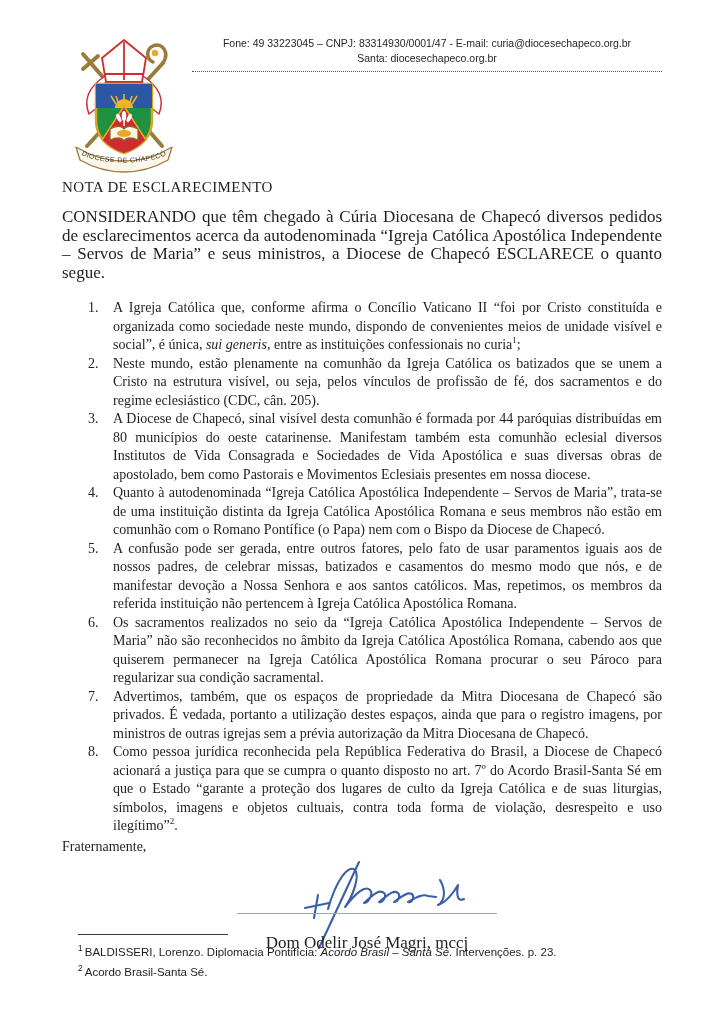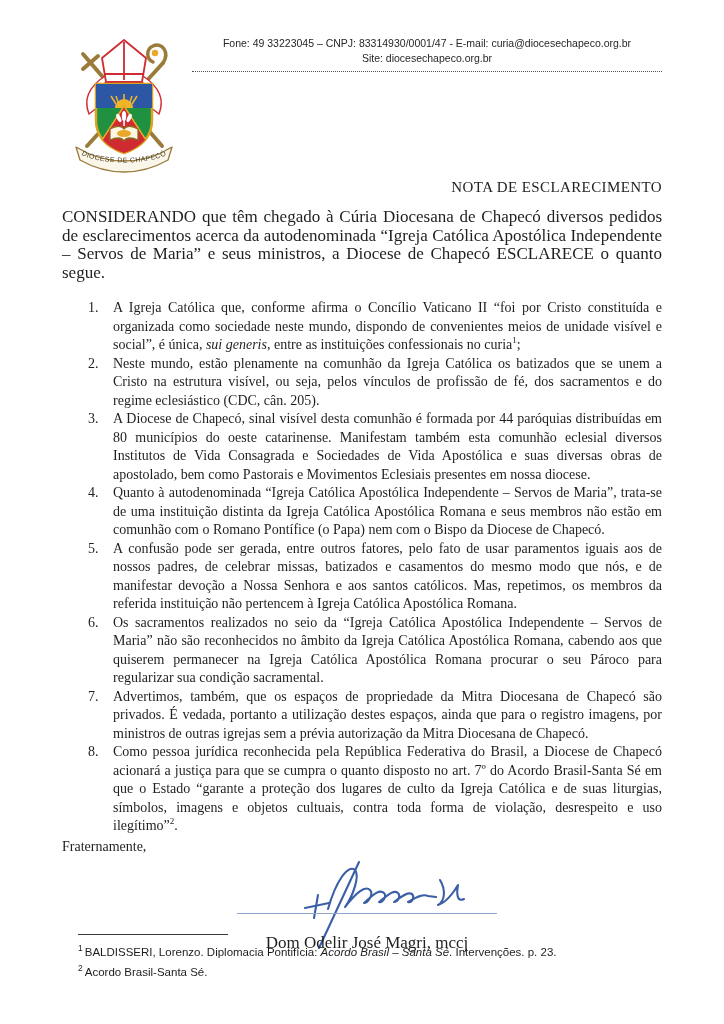--- a/index.html
+++ b/index.html
@@ -7,21 +7,21 @@
         box-sizing:border-box;padding:36px 62px 0 62px;
         font-family:"Liberation Serif",serif;color:#1f1f1f;}
   
   .header{position:relative;min-height:130px;}
   .logo{position:absolute;left:-2px;top:0;}
   .header-text{margin-left:130px;text-align:center;font-family:"Liberation Sans",sans-serif;color:#262626;}
   .header-title{font-size:16px;font-weight:bold;letter-spacing:.2px;padding-top:17px;}
   .header-addr{font-size:10.5px;line-height:14.5px;}
   .dotted{border:none;border-bottom:1px dotted #555;height:0;margin:6px 0 0 0;}
   
-  .doc-title{text-align:right;font-size:15px;letter-spacing:.4px;margin-top:13px;}
+  .doc-title{text-align:left;font-size:15px;letter-spacing:.4px;margin-top:13px;}
   .intro{font-size:17px;line-height:18.5px;text-align:justify;margin-top:12px;}
   ol.doc-list{margin:9px 0 0 0;padding:0 0 0 51px;list-style:none;}
   li.doc-item{position:relative;font-size:14px;line-height:18.5px;text-align:justify;}
   .li-num{position:absolute;left:-25px;top:0;}
   sup.ref{font-size:9px;line-height:0;vertical-align:super;}
   .closing{font-size:14px;margin-top:3px;}
   
   .sig-area{position:relative;height:112px;}
   .sig-svg{position:absolute;left:140px;top:-14px;}
   .sig-line{position:absolute;left:175px;top:58px;width:260px;border-top:1px solid #8fa9cc;}
@@ -84,21 +84,21 @@
       </g>
 
       <path d="M16 111 C 32 121, 48 125, 64 125 C 80 125, 96 121, 112 111 L 108 124 C 94 132, 79 136, 64 136 C 49 136, 34 132, 20 124 Z" fill="#faf6ea" stroke="#9a7b3a" stroke-width="1.3" stroke-linejoin="round"></path>
       <text font-family="Liberation Sans, sans-serif" font-size="7" fill="#4a3c22" letter-spacing="0.4">
         <textPath href="#bannerPath" startOffset="50%" text-anchor="middle">DIOCESE DE CHAPECÓ</textPath>
       </text>
     </svg>
 
     <div class="header-text">
       <div class="header-addr">Fone: 49 33223045 – CNPJ: 83314930/0001/47 - E-mail: curia@diocesechapeco.org.br</div>
-      <div class="header-addr">Site: diocesechapeco.org.br</div>
+      <div class="header-addr">Santa: diocesechapeco.org.br</div>
       <hr class="dotted">
     </div>
   </div>
 
   <div class="doc-title">NOTA DE ESCLARECIMENTO</div>
 
   <p class="intro">CONSIDERANDO que têm chegado à Cúria Diocesana de Chapecó diversos pedidos de esclarecimentos acerca da autodenominada “Igreja Católica Apostólica Independente – Servos de Maria” e seus ministros, a Diocese de Chapecó ESCLARECE o quanto segue.</p>
 
   <ol class="doc-list">
     <li class="doc-item">

